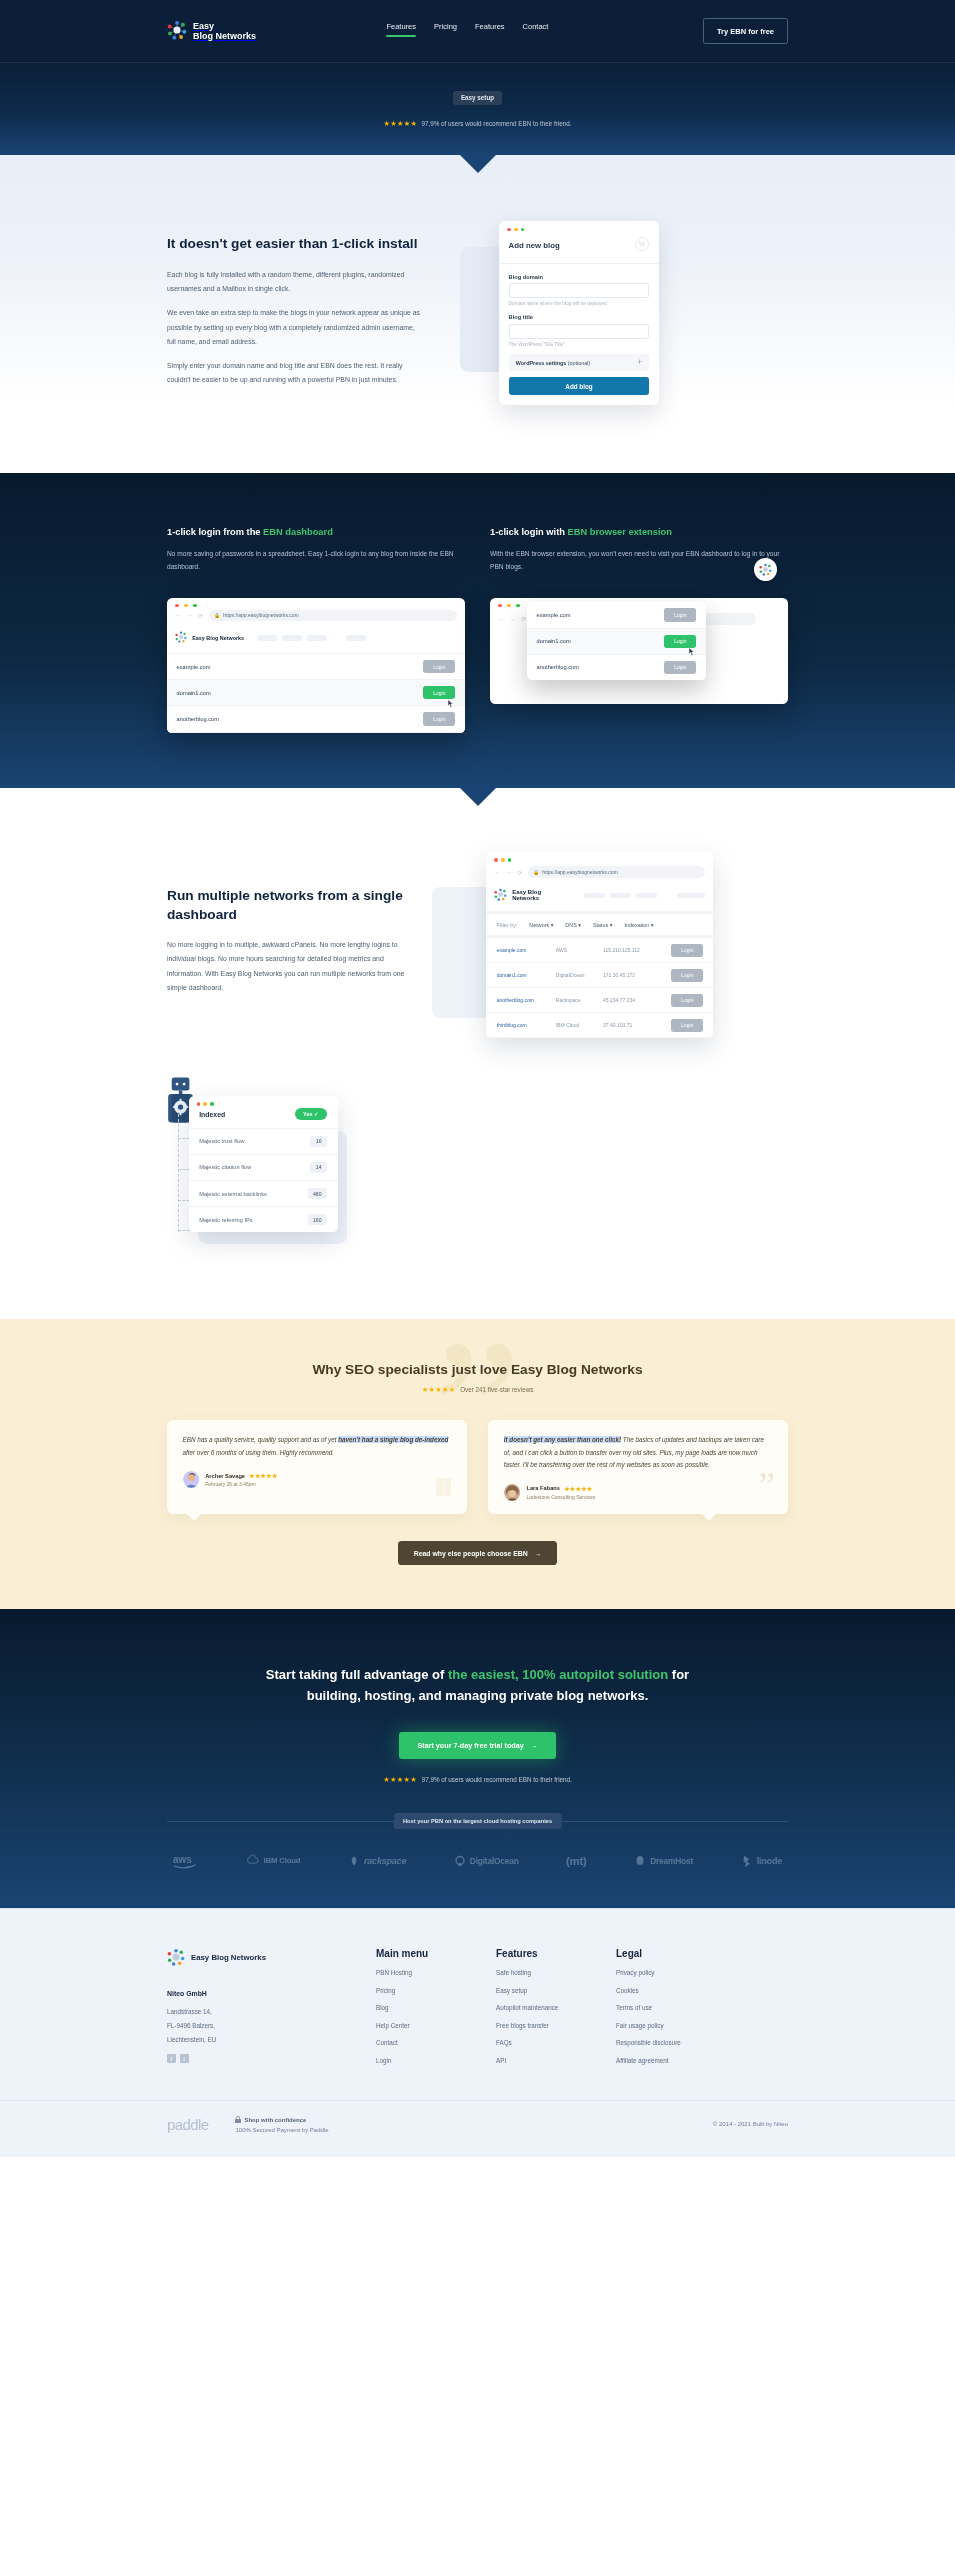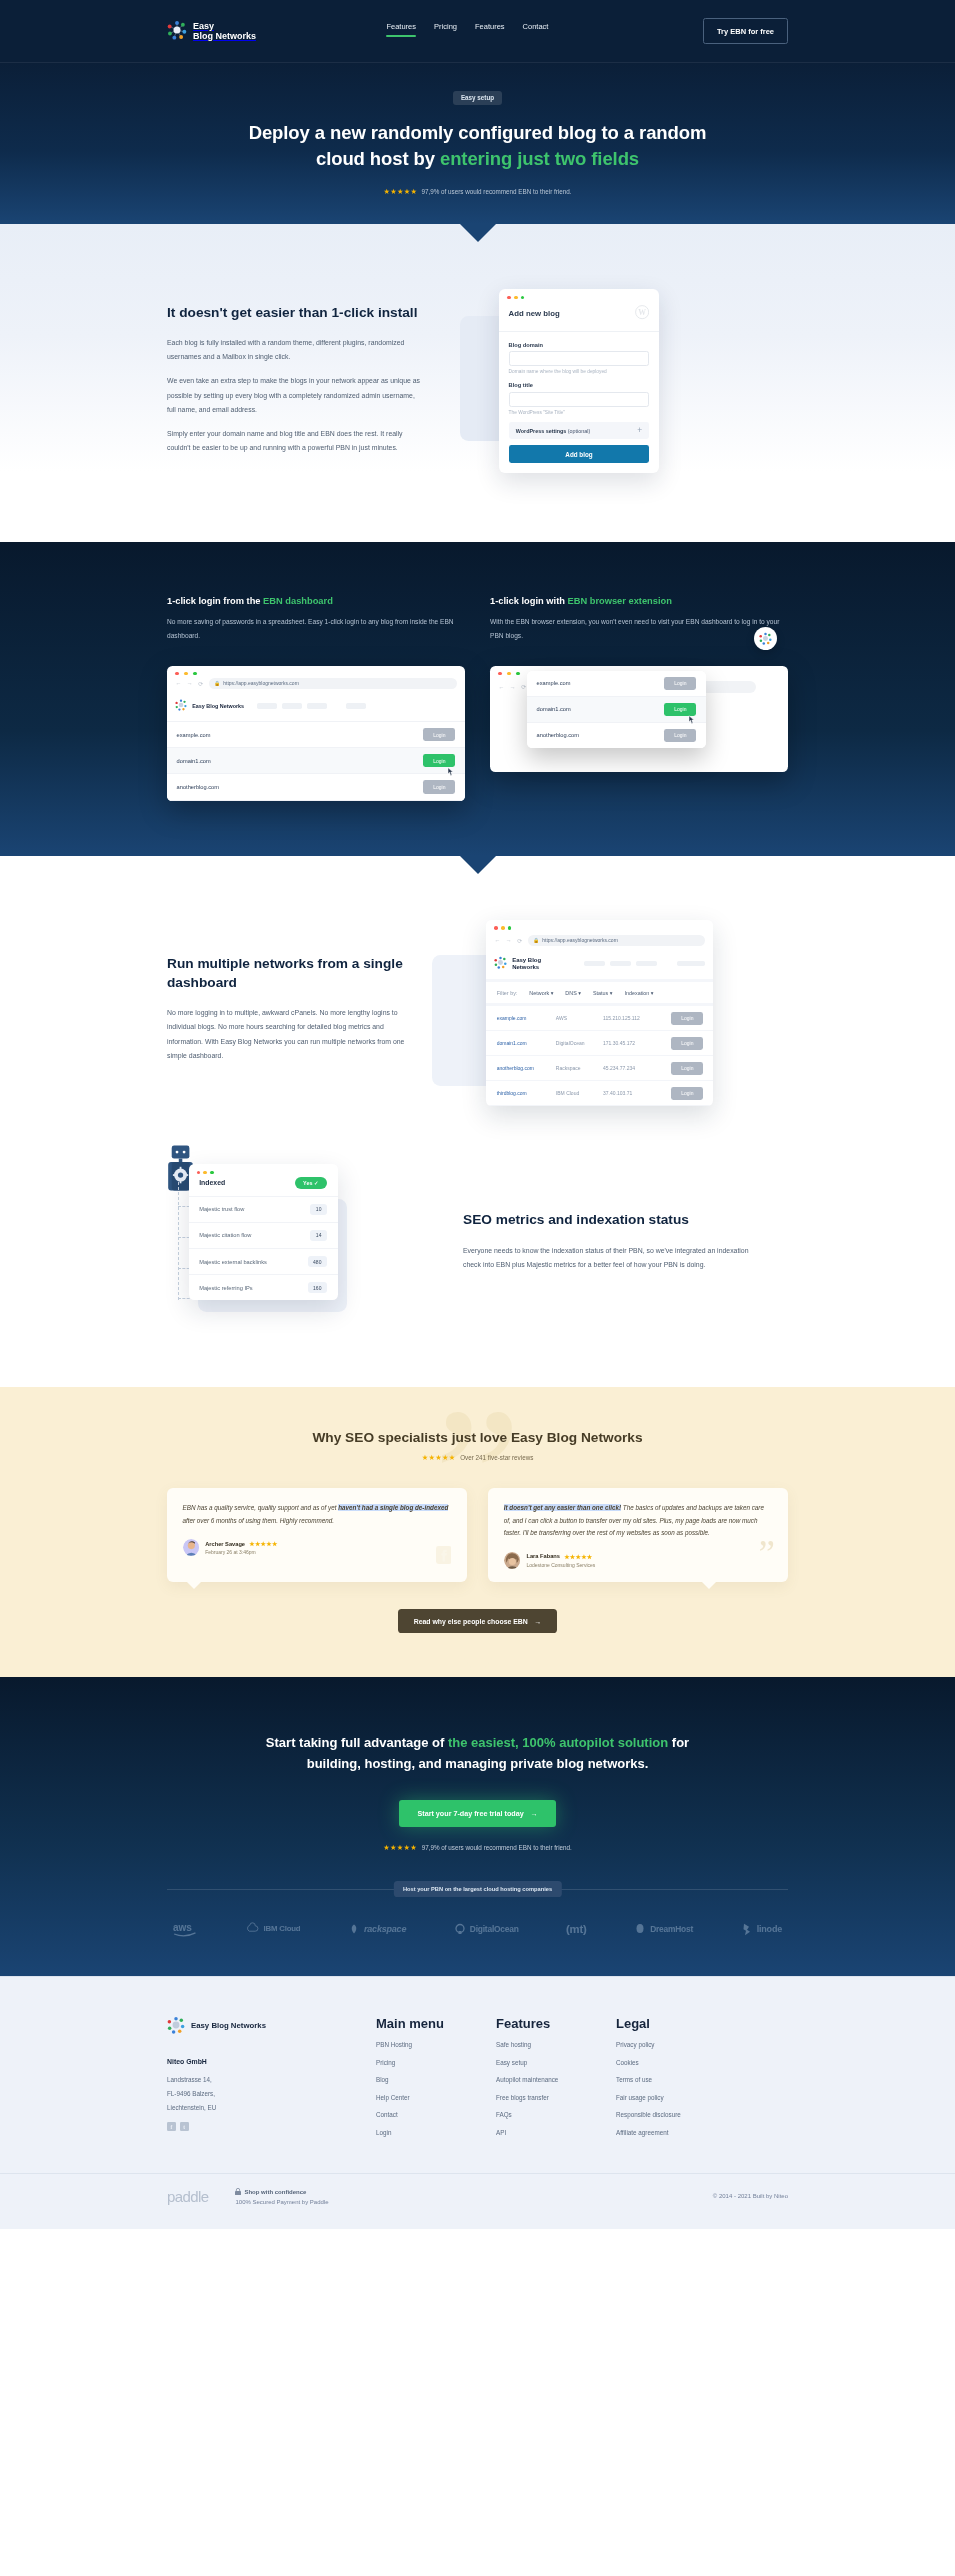--- a/index.html
+++ b/index.html
@@ -280,21 +280,21 @@
   .fcols{display:flex;gap:24px;}
   .fc-brand{width:185px;}
   .fc-brand .brand-text{color:#16253d;font-size:7.8px;}
   .faddr{margin-top:18px;font-size:6.3px;line-height:2.25;color:#5c6b80;}
   .faddr b{display:block;color:#16253d;font-size:6.9px;margin-bottom:3px;}
   .fsocial{display:flex;gap:3.6px;margin-top:7.2px;}
   .fsocial span{width:9px;height:9px;border-radius:1.2px;background:#b8c3d2;
     display:flex;align-items:center;justify-content:center;color:#eef2f9;font-size:5.4px;
     font-family:"Liberation Serif",serif;font-weight:700;}
   .fcol{width:96px;}
-  .fcol h4{font-size:13px;font-weight:700;color:#16253d;margin-bottom:10.7px;}
+  .fcol h4{font-size:10px;font-weight:700;color:#16253d;margin-bottom:10.7px;}
   .fcol a{display:block;font-size:6.3px;color:#5c6b80;text-decoration:none;
     line-height:1;margin-bottom:11.3px;}
   .fbar{border-top:0.6px solid #dde4ee;margin-top:25px;}
   .fbar .wrap{display:flex;align-items:center;justify-content:space-between;
     padding:14.3px 0 24px;}
   .paddle{display:flex;gap:27px;}
   .paddle-logo{font-size:15px;color:#b5bfce;letter-spacing:-0.6px;font-weight:400;}
   .pay-t1{font-size:6px;font-weight:700;color:#56657a;display:flex;align-items:center;gap:3px;}
   .pay-t2{font-size:6px;color:#74819a;margin-top:3px;}
   .copy{font-size:6px;color:#74819a;}
@@ -338,23 +338,20 @@
       <a href="#">Contact</a>
     </nav>
 
     <button class="cta-outline">Try EBN for free</button>
   </div>
 </header>
 
 <section class="hero">
   <div class="wrap">
     <span class="pill">Easy setup</span>
-    <h1>
-      <span>Deploy a new randomly configured blog to a random cloud host by </span><span class="green">entering just two fields</span>
-    </h1>
     <div class="hero-rate">
       <span class="stars">★★★★★</span>
       <span>97,9% of users would recommend EBN to their friend.</span>
     </div>
   </div>
   <div style="position:absolute;left:50%;bottom:-18px;transform:translateX(-50%);width:0;height:0;
     border-left:18px solid transparent;border-right:18px solid transparent;border-top:18px solid #1a4473;z-index:3;"></div>
 </section>
 
 <section class="sec-install">
@@ -695,26 +692,20 @@
           <span>Majestic external backlinks</span>
           <span class="m-val">480</span>
         </div>
         <div class="m-row" style="border-bottom:0;">
           <span>Majestic referring IPs</span>
           <span class="m-val">160</span>
         </div>
       </div>
     </div>
 
-    <div style="width:287px;padding-top:10.7px;">
-      <h2 class="sec-title">SEO metrics and indexation status</h2>
-      <div class="sec-body">
-        <p>Everyone needs to know the indexation status of their PBN, so we've integrated an indexation check into EBN plus Majestic metrics for a better feel of how your PBN is doing.</p>
-      </div>
-    </div>
   </div>
 </section>
 
 <section class="sec-love">
   <div class="quote-bg">”</div>
   <div class="wrap">
     <h2 class="love-title">Why SEO specialists just love Easy Blog Networks</h2>
     <div class="love-rate">
       <span class="stars">★★★★★</span>
       <span>Over 241 five-star reviews</span>

